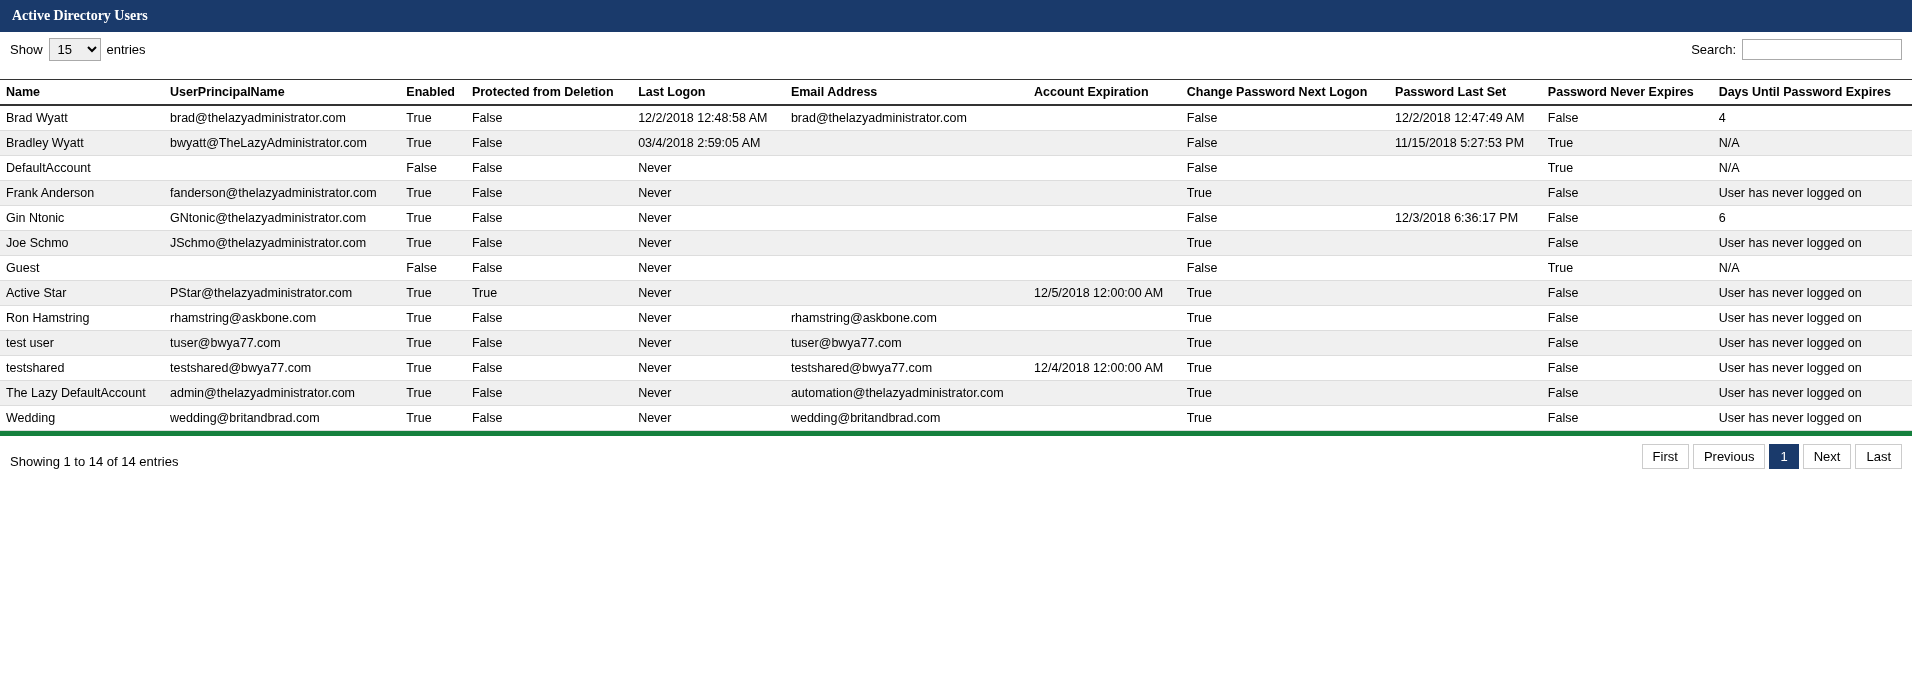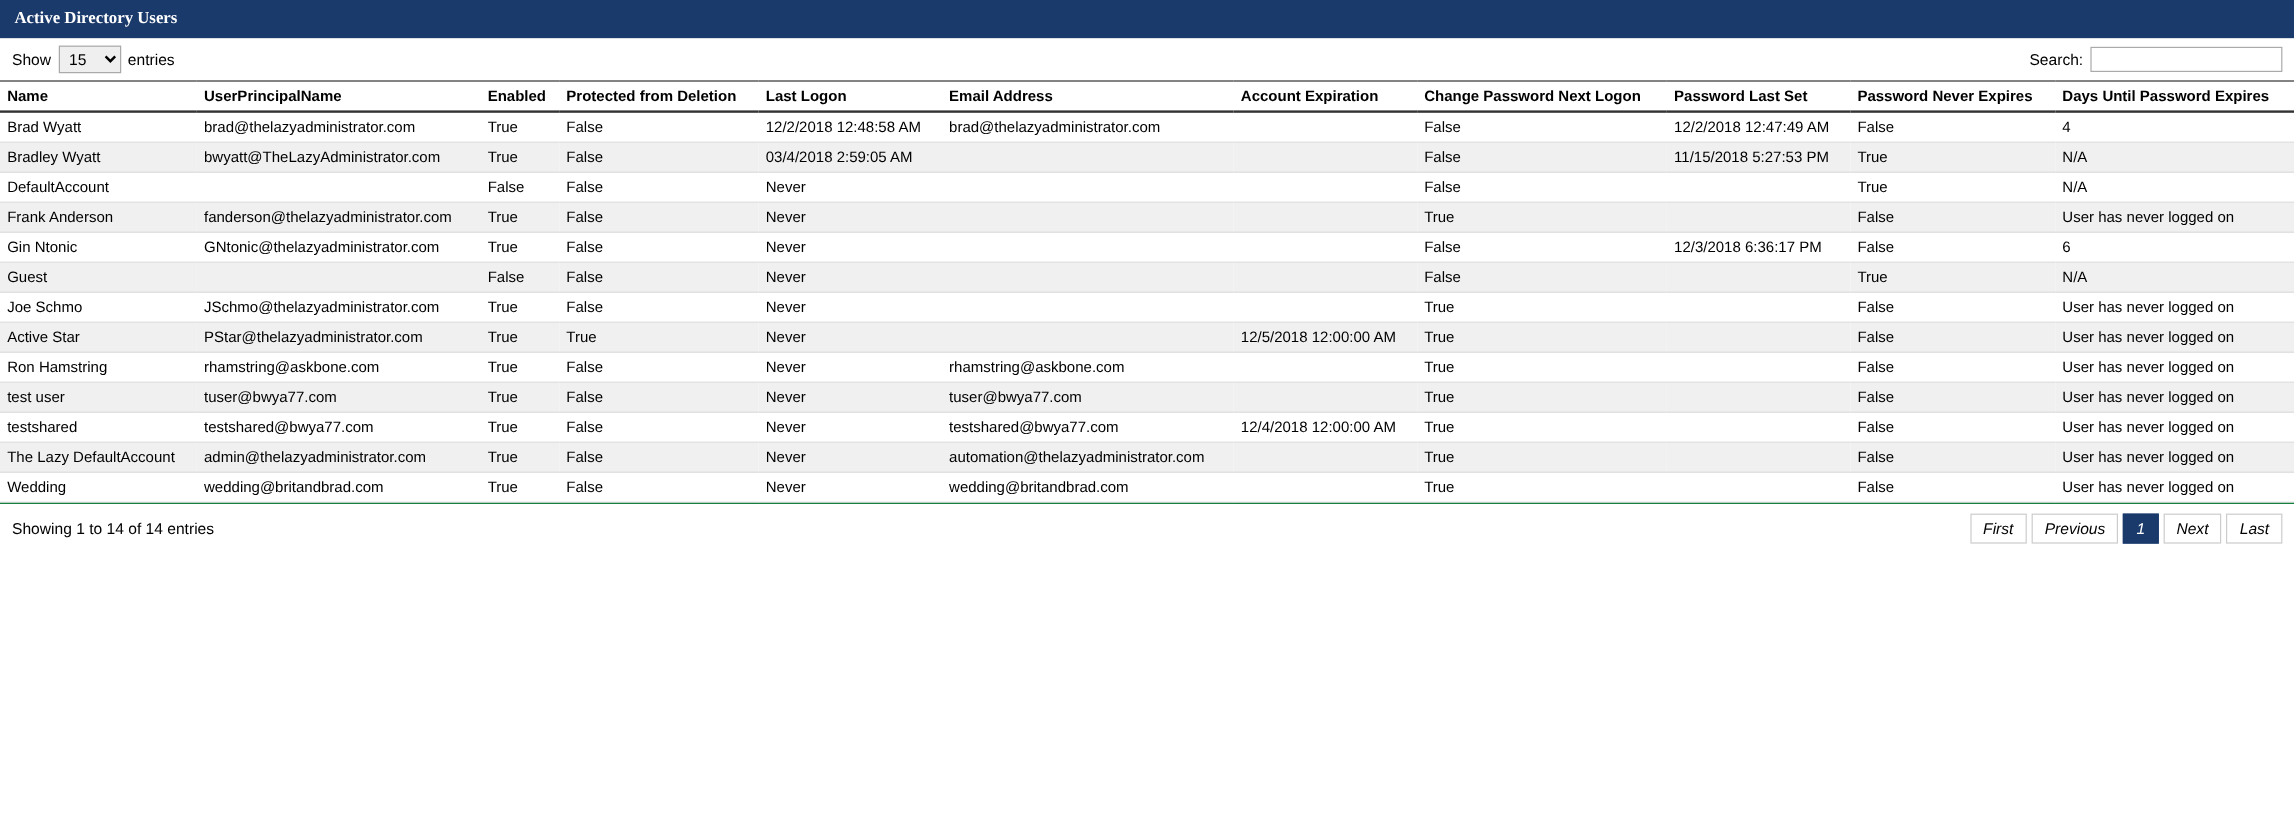--- a/index.html
+++ b/index.html
@@ -47,20 +47,21 @@
       border: 1px solid #aaa;
       padding: 2px 6px;
       font-size: 13px;
       width: 160px;
     }
 
     table {
       width: 100%;
       border-collapse: collapse;
       font-size: 12.5px;
+      margin-top: 12px;
     }
 
     thead th {
       background: #fff;
       border-top: 1px solid #333;
       border-bottom: 2px solid #333;
       padding: 5px 6px;
       text-align: left;
       font-weight: bold;
       vertical-align: bottom;
@@ -75,40 +76,39 @@
     }
 
     tbody td {
       padding: 5px 6px;
       border-bottom: 1px solid #ddd;
       vertical-align: top;
     }
 
     .footer {
       display: flex;
-      align-items: center;
+      align-items: flex-end;
       justify-content: space-between;
       padding: 8px 10px;
-      border-top: 1px solid #15803d;
+      border-top: 5px solid #15803d;
       font-size: 13px;
     }
 
     .pagination {
       display: flex;
       align-items: center;
       gap: 4px;
     }
 
     .pagination button {
       padding: 4px 10px;
       font-size: 13px;
       background: #fff;
       border: 1px solid #ccc;
       cursor: pointer;
-      font-style: italic;
     }
 
     .pagination button.active {
       background: #1a3a6b;
       color: #fff;
       border-color: #1a3a6b;
     }
   </style>
 </head>
 <body>
@@ -205,44 +205,44 @@
         <td>False</td>
         <td>Never</td>
         <td></td>
         <td></td>
         <td>False</td>
         <td>12/3/2018 6:36:17 PM</td>
         <td>False</td>
         <td>6</td>
       </tr>
       <tr>
-        <td>Guest</td>
-        <td></td>
-        <td>False</td>
-        <td>False</td>
-        <td>Never</td>
-        <td></td>
-        <td></td>
-        <td>False</td>
-        <td></td>
-        <td>True</td>
-        <td>N/A</td>
-      </tr>
-      <tr>
         <td>Joe Schmo</td>
         <td>JSchmo@thelazyadministrator.com</td>
         <td>True</td>
         <td>False</td>
         <td>Never</td>
         <td></td>
         <td></td>
         <td>True</td>
         <td></td>
         <td>False</td>
         <td>User has never logged on</td>
+      </tr>
+      <tr>
+        <td>Guest</td>
+        <td></td>
+        <td>False</td>
+        <td>False</td>
+        <td>Never</td>
+        <td></td>
+        <td></td>
+        <td>False</td>
+        <td></td>
+        <td>True</td>
+        <td>N/A</td>
       </tr>
       <tr>
         <td>Active Star</td>
         <td>PStar@thelazyadministrator.com</td>
         <td>True</td>
         <td>True</td>
         <td>Never</td>
         <td></td>
         <td>12/5/2018 12:00:00 AM</td>
         <td>True</td>

